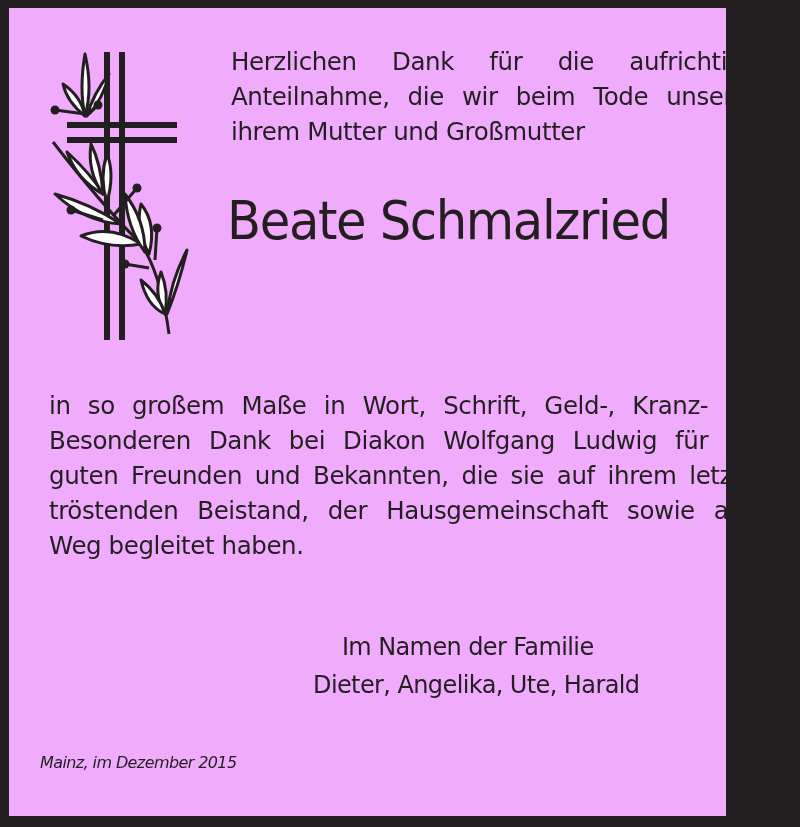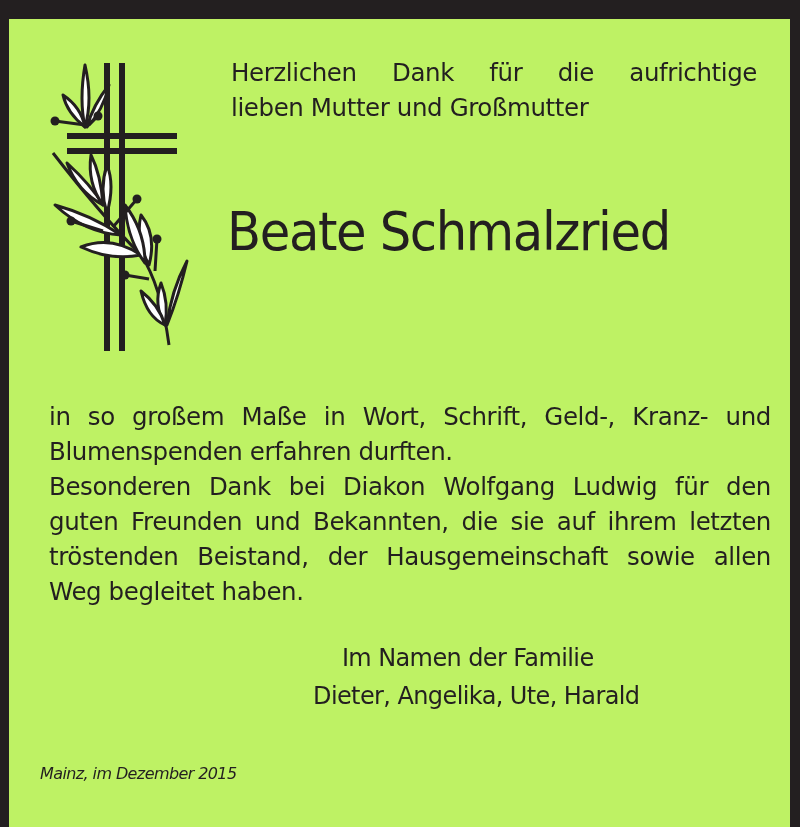--- a/index.html
+++ b/index.html
@@ -1,19 +1,19 @@
 <!DOCTYPE html>
 <html><head>
 <meta charset="utf-8">
 <style>
   html, body { margin: 0; padding: 0; }
   body { width: 800px; height: 827px; background: #231f20; position: relative; overflow: hidden; }
   .card {
-    position: absolute; left: 9px; top: 19px; width: 781px; height: 808px;
-    background: #bef264; color: #231f20;
+    position: absolute; left: 9px; top: 8px; width: 717px; height: 808px;
+    background: #f0abfc; color: #231f20;
     font-family: "DejaVu Sans", sans-serif;
   }
   .emblem { position: absolute; left: 32px; top: 36px; width: 150px; height: 296px; }
   .intro {
     position: absolute; left: 222px; top: 36px; width: 526px;
     font-size: 24.5px; line-height: 35px; text-align: justify;
     letter-spacing: -0.4px;
   }
   .intro .line { display: block; text-align: justify; text-align-last: justify; white-space: nowrap; }
   .intro .line.last { text-align-last: left; }
@@ -85,28 +85,28 @@
       <circle cx="57" cy="61" r="4.5"></circle>
       <circle cx="96" cy="144" r="4.5"></circle>
       <circle cx="30" cy="166" r="4.5"></circle>
       <circle cx="116" cy="184" r="4.5"></circle>
       <circle cx="84" cy="220" r="4.5"></circle>
     </g>
   </svg>
 
   <div class="intro">
     <span class="line">Herzlichen Dank für die aufrichtige</span>
-    <span class="line last">lieben Mutter und Großmutter</span>
+    <span class="line">Anteilnahme, die wir beim Tode unserer</span>
+    <span class="line last">ihrem Mutter und Großmutter</span>
   </div>
 
   <div class="name">Beate Schmalzried</div>
 
   <div class="body">
     <span class="line">in so großem Maße in Wort, Schrift, Geld-, Kranz- und</span>
-    <span class="line last">Blumenspenden erfahren durften.</span>
     <span class="line">Besonderen Dank bei Diakon Wolfgang Ludwig für den</span>
     <span class="line">guten Freunden und Bekannten, die sie auf ihrem letzten</span>
     <span class="line">tröstenden Beistand, der Hausgemeinschaft sowie allen</span>
     <span class="line last">Weg begleitet haben.</span>
   </div>
 
   <div class="sign">
     <div>Im Namen der Familie</div>
     <div class="names">Dieter, Angelika, Ute, Harald</div>
   </div>

